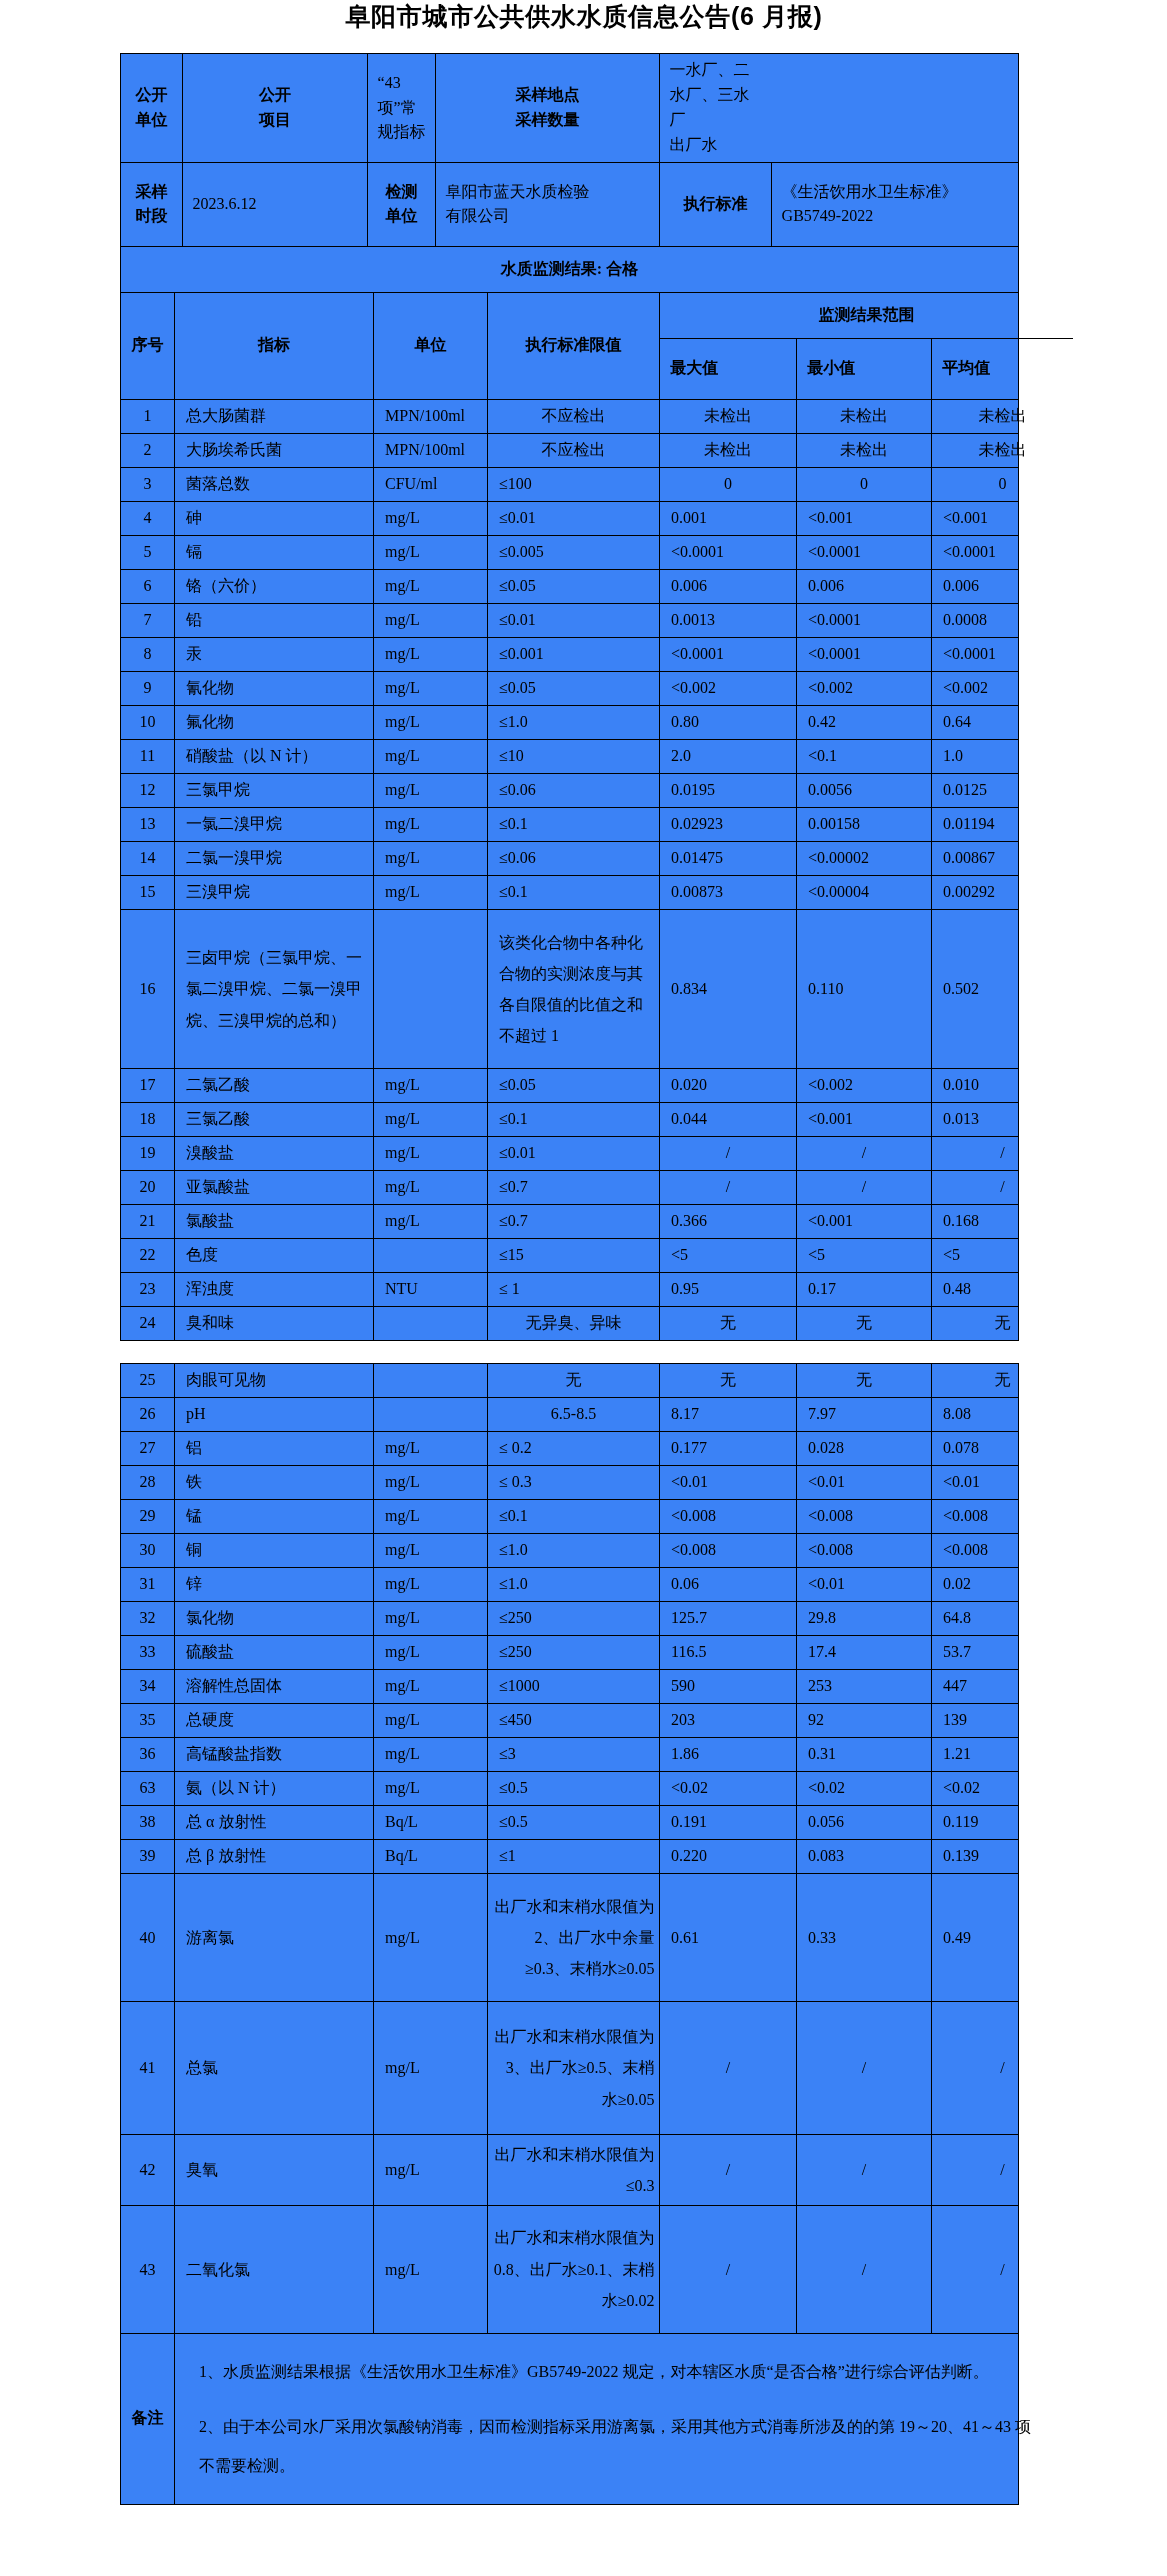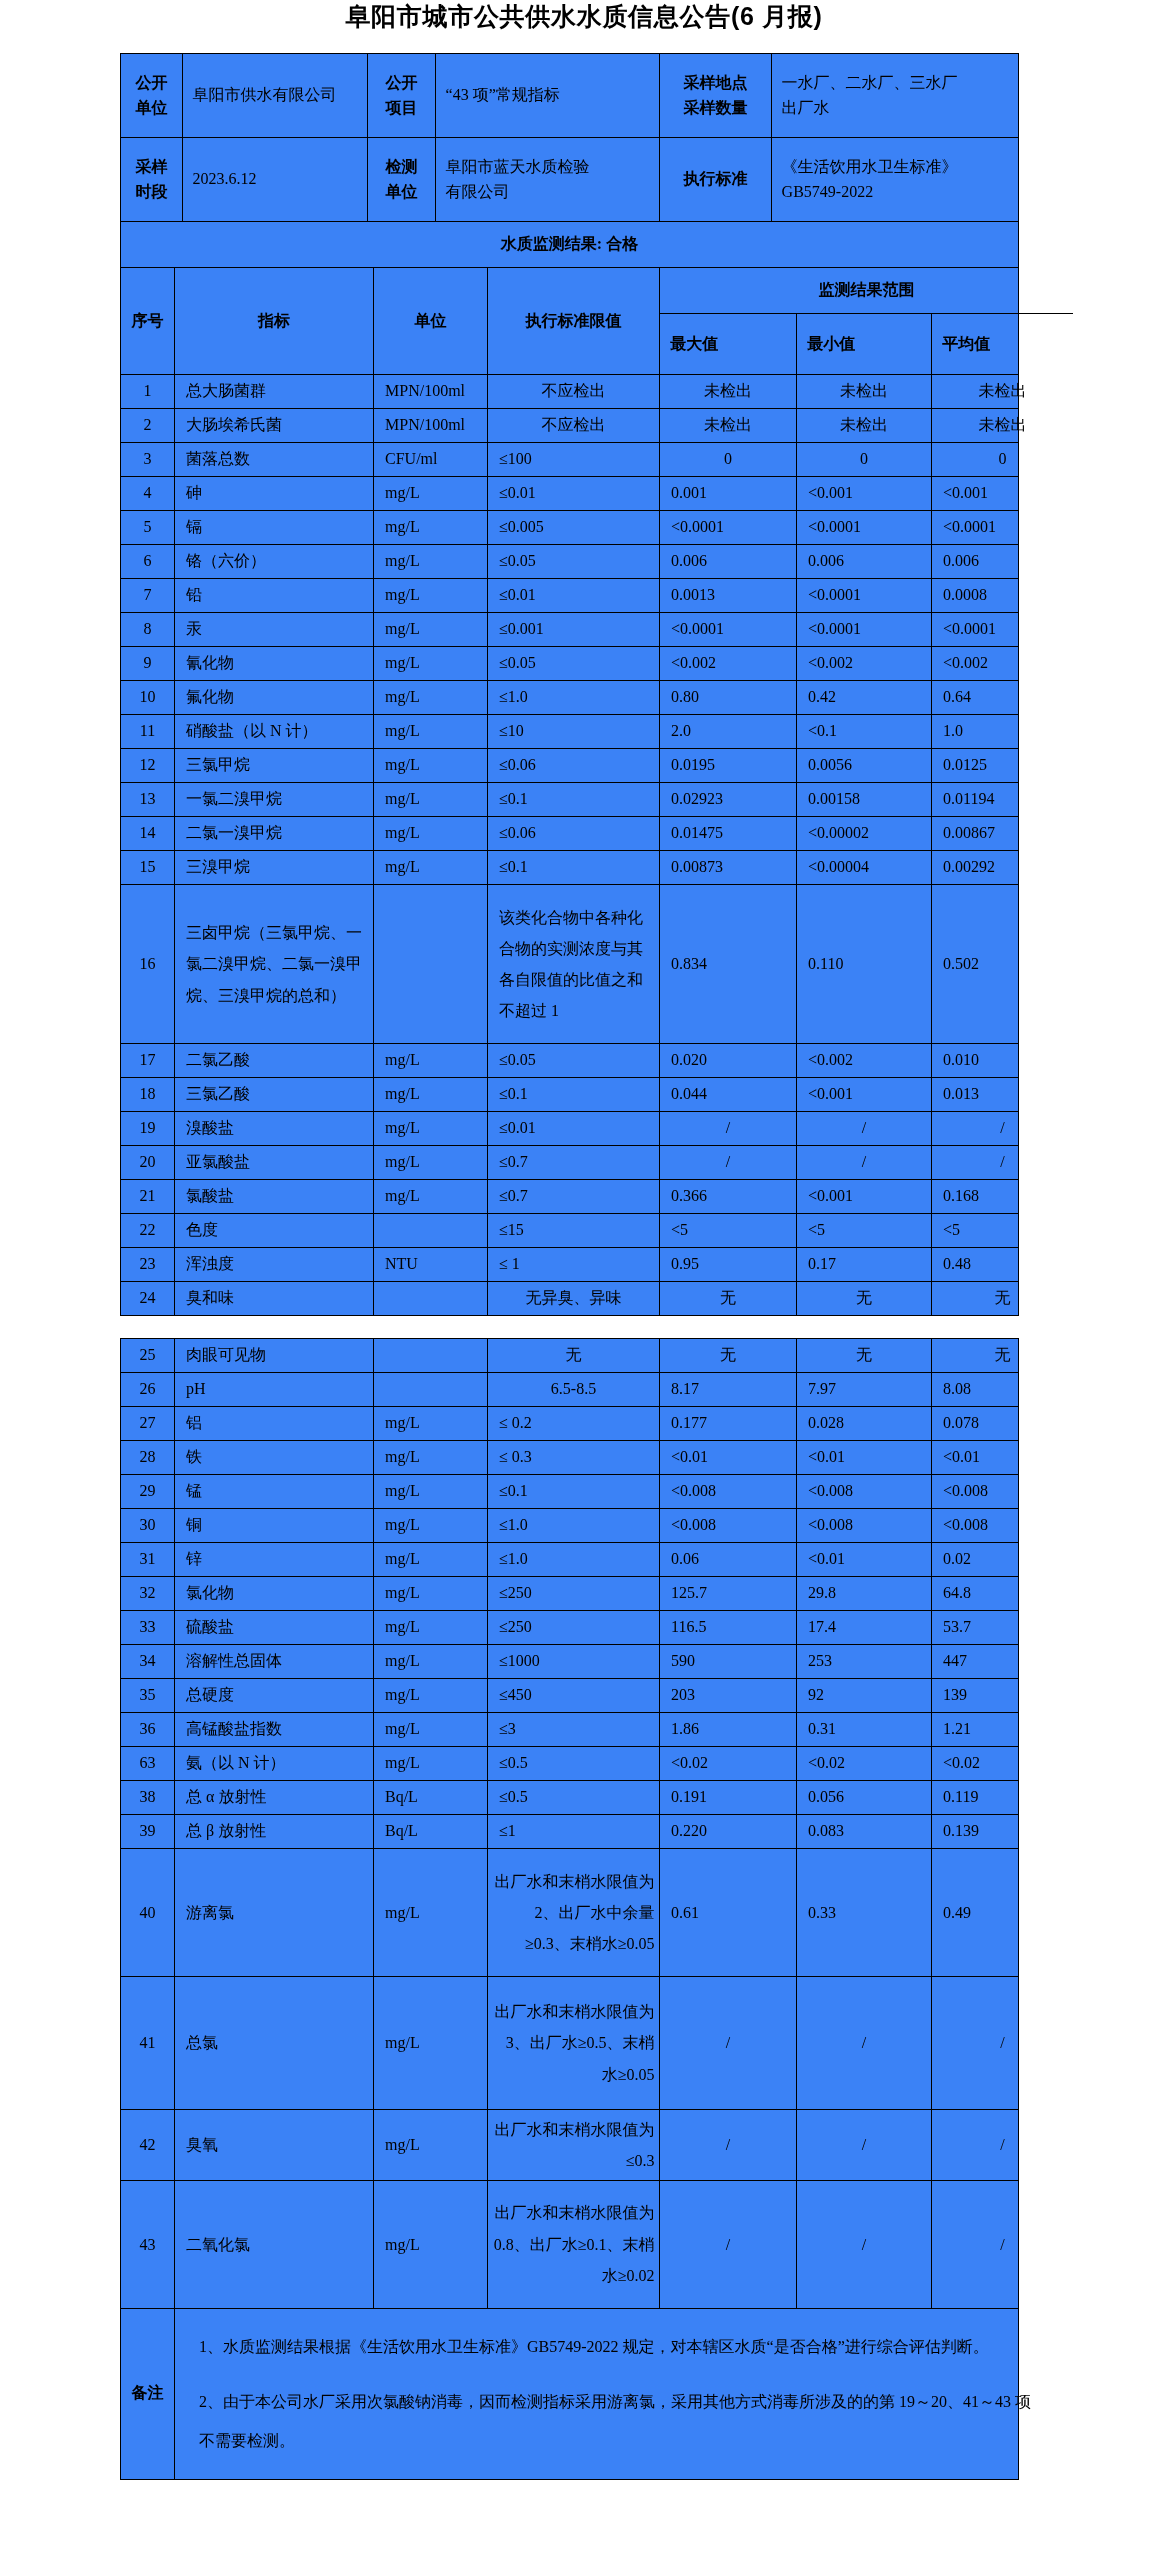--- a/index.html
+++ b/index.html
@@ -102,21 +102,20 @@
 
 <div class="page">
 
   <h1 class="title">阜阳市城市公共供水水质信息公告(6 月报)</h1>
 
   <div class="tblwrap block1">
 
     <div class="info-row">
       <div class="cell lbl">公开
 单位</div>
-      <div class="cell val">阜阳市供水有限公司</div>
       <div class="cell lbl">公开
 项目</div>
       <div class="cell val">“43 项”常规指标</div>
       <div class="cell lbl">采样地点
 采样数量</div>
       <div class="cell val">一水厂、二水厂、三水厂
 出厂水</div>
     </div>
 
     <div class="info-row">

